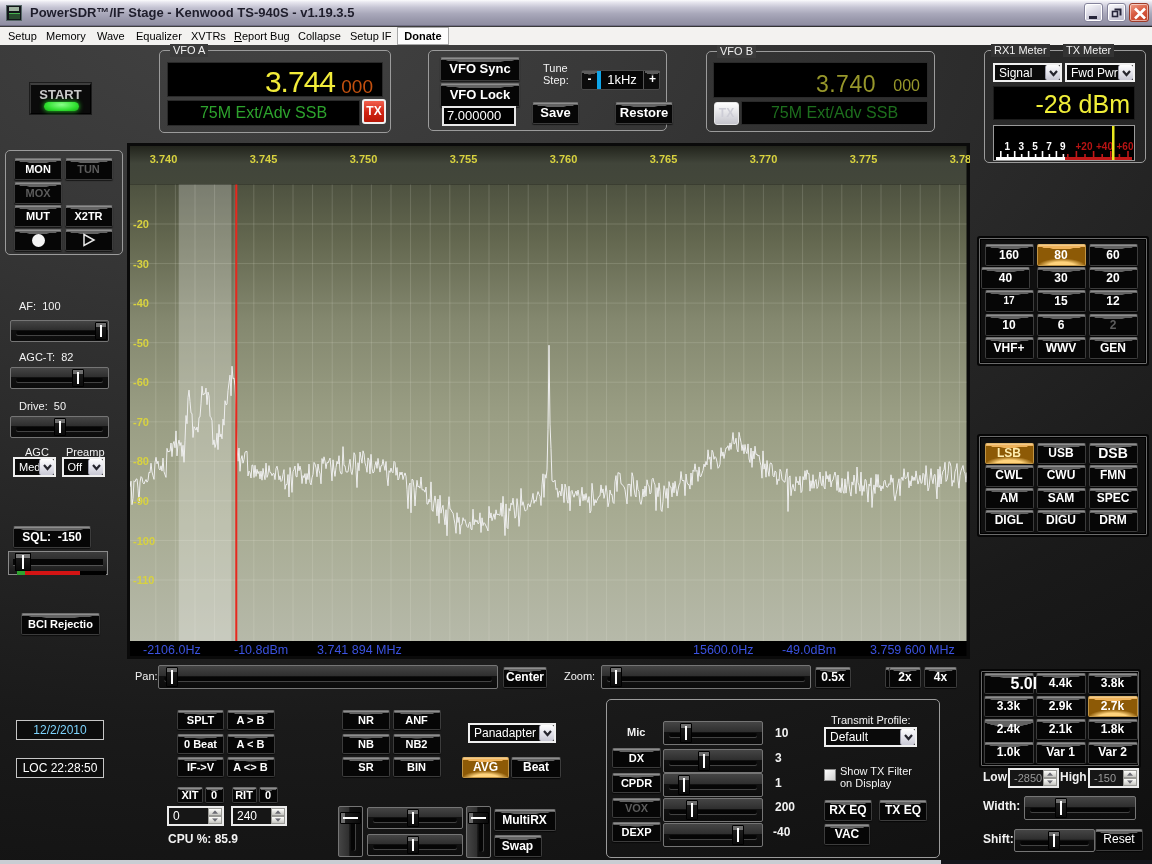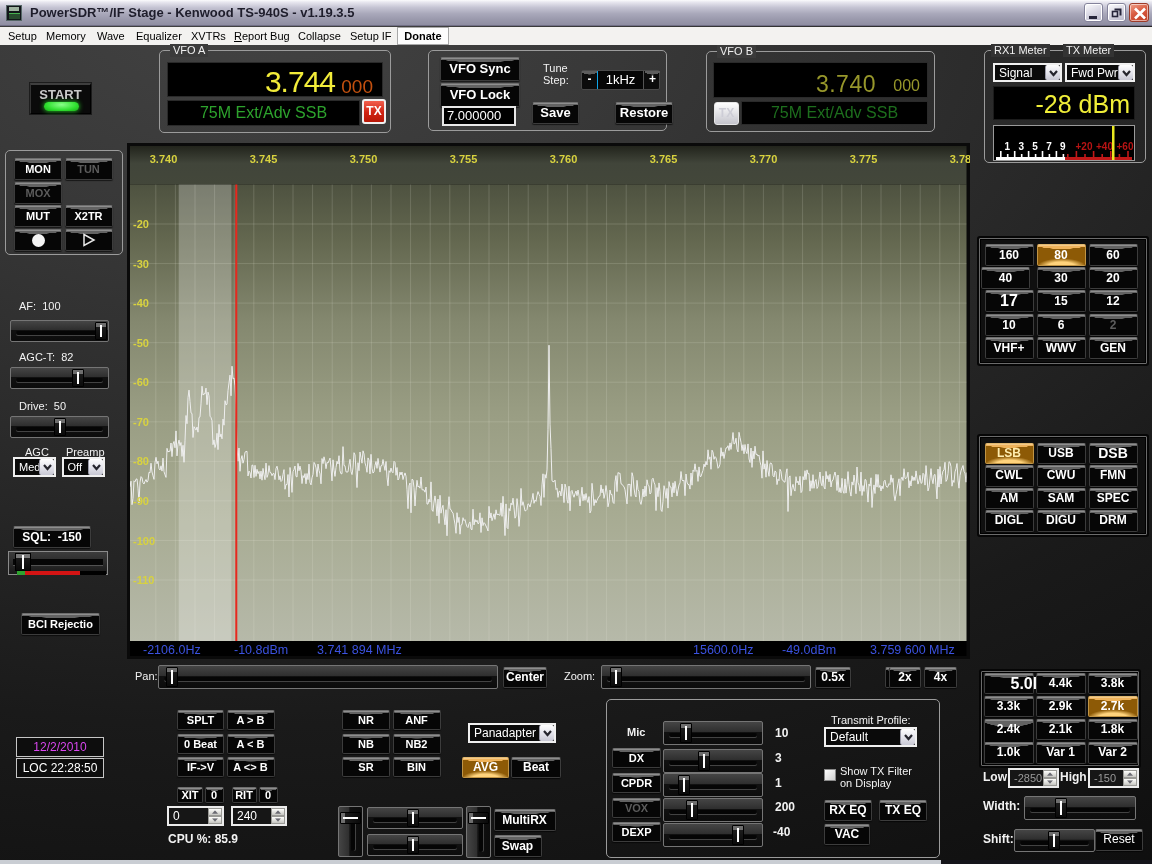--- a/index.html
+++ b/index.html
@@ -123,40 +123,40 @@
 <div class="a" style="left:8px;top:551px;width:100px;height:24px;border:1px solid #8a8a8a;background:linear-gradient(#3c3c3c,#191919)">
       <div class="a" style="left:4px;top:7px;width:90px;height:6px;background:#060606;box-shadow:0 1px 0 rgba(255,255,255,.2)"></div>
       <div class="a" style="left:6px;top:1px;width:16px;height:18px;background:linear-gradient(#787878 0 25%,#1b1b1b 26%,#0a0a0a);border:1px solid #000">
         <div class="a" style="left:6px;top:1px;width:2px;height:14px;background:#fff"></div>
       </div>
       <div class="a" style="left:8px;top:19px;width:8px;height:4px;background:#2fa32f"></div>
       <div class="a" style="left:16px;top:19px;width:55px;height:4px;background:#d41414"></div>
       <div class="a" style="left:71px;top:19px;width:26px;height:4px;background:#000"></div>
     </div>
 <div class="b" style="left:21px;top:613px;width:79px;height:22px;line-height:20px;font-size:11px;">BCI Rejectio</div>
-<div class="a" style="left:16px;top:737px;width:88px;height:20px;border:1px solid #c6c6c6;background:#0d0d0d;font:12px 'Liberation Sans';color:#d946ef;text-align:center;line-height:18px">12/2/2010</div>
+<div class="a" style="left:16px;top:720px;width:88px;height:20px;border:1px solid #c6c6c6;background:#0d0d0d;font:12px 'Liberation Sans';color:#7dd3fc;text-align:center;line-height:18px">12/2/2010</div>
 <div class="a" style="left:16px;top:758px;width:88px;height:20px;border:1px solid #c6c6c6;background:#0d0d0d;font:12px 'Liberation Sans';color:#fff;text-align:center;line-height:18px">LOC 22:28:50</div>
 <div class="fs" style="left:159px;top:50px;width:232px;height:83px">
       <span style="left:10px;background:#3b3b3b">VFO A</span>
     </div>
 <div class="a" style="left:167px;top:62px;width:216px;height:35px;background:#000;border:1px solid #2a2a2a;">
       <div class="a" style="right:47px;top:2px;font:30px 'Liberation Sans';color:#f2ec3a;letter-spacing:-1px">3.744</div>
       <div class="a" style="right:9px;top:13px;font:19px 'Liberation Sans';color:#c3500f">000</div>
     </div>
 <div class="a" style="left:167px;top:100px;width:193px;height:26px;background:#000;border:1px solid #2a2a2a;font:16px 'Liberation Sans';color:#2da32d;text-align:center;line-height:24px">75M Ext/Adv SSB</div>
 <div class="a" style="left:362px;top:99px;width:24px;height:25px;background:linear-gradient(#f2604e,#d02312 55%,#b81808);border:2px solid #f0f0f0;border-radius:3px;font:bold 12px 'Liberation Sans';color:#fff;text-align:center;line-height:21px">TX</div>
 <div class="fs" style="left:428px;top:50px;width:239px;height:81px"></div>
 <div class="b" style="left:440px;top:57px;width:80px;height:24px;line-height:22px;font-size:13px;">VFO Sync</div>
 <div class="b" style="left:440px;top:83px;width:80px;height:24px;line-height:22px;font-size:13px;">VFO Lock</div>
 <div class="a" style="left:442px;top:106px;width:74px;height:20px;background:#000;border:2px solid #e8e8e8;font:13px 'Liberation Sans';color:#fff;padding-left:3px;line-height:16px">7.000000</div>
 <div class="lbl" style="left:543px;top:62px;font-size:11px;color:#f2f2f2;">Tune</div>
 <div class="lbl" style="left:543px;top:74px;font-size:11px;color:#f2f2f2;">Step:</div>
 <div class="a" style="left:581px;top:70px;width:79px;height:20px;background:#0c0c0c;border:1px solid #4a4a4a;border-radius:2px">
       <div class="a" style="left:0;top:0;width:15px;height:18px;font:bold 12px 'Liberation Sans';color:#fff;text-align:center;line-height:17px;background-image:radial-gradient(ellipse 160% 115% at 50% -42%,#5d5d5d 0 53%,rgba(0,0,0,0) 54%)">-</div>
-      <div class="a" style="left:15px;top:0;width:47px;height:18px;background:#060606;border-left:1px solid #0ea5e9;border-right:1px solid #555;font:13px 'Liberation Sans';color:#fff;text-align:center;line-height:17px">1kHz</div>
+      <div class="a" style="left:15px;top:0;width:47px;height:18px;background:#060606;border-left:4px solid #0ea5e9;border-right:1px solid #555;font:13px 'Liberation Sans';color:#fff;text-align:center;line-height:17px">1kHz</div>
       <div class="a" style="left:63px;top:0;width:15px;height:18px;font:bold 12px 'Liberation Sans';color:#fff;text-align:center;line-height:17px;background-image:radial-gradient(ellipse 160% 115% at 50% -42%,#5d5d5d 0 53%,rgba(0,0,0,0) 54%)">+</div>
     </div>
 <div class="b" style="left:532px;top:102px;width:47px;height:22px;line-height:20px;font-size:13px;">Save</div>
 <div class="b" style="left:583px;top:102px;width:58px;height:22px;line-height:20px;font-size:13px;margin-left:32px;">Restore</div>
 <div class="fs" style="left:706px;top:51px;width:229px;height:81px">
       <span style="left:10px;background:#3b3b3b">VFO B</span>
     </div>
 <div class="a" style="left:713px;top:62px;width:215px;height:36px;background:#000;border:1px solid #2a2a2a;">
       <div class="a" style="right:51px;top:8px;font:23px 'Liberation Sans';color:#97972b;letter-spacing:0.5px">3.740</div>
       <div class="a" style="right:7px;top:14px;font:16px 'Liberation Sans';color:#97972b">000</div>
@@ -457,21 +457,21 @@
 <div class="b" style="left:824px;top:800px;width:48px;height:21px;line-height:19px;font-size:12px;">RX EQ</div>
 <div class="b" style="left:879px;top:800px;width:48px;height:21px;line-height:19px;font-size:12px;">TX EQ</div>
 <div class="b" style="left:824px;top:824px;width:46px;height:21px;line-height:19px;font-size:12px;">VAC</div>
 <div class="panel" style="left:979px;top:238px;width:168px;height:126px;"></div>
 <div class="b" style="left:984.5px;top:243.5px;width:49px;height:22px;line-height:20px;font-size:12px;">160</div>
 <div class="b on" style="left:1036.5px;top:243.5px;width:49px;height:22px;line-height:20px;font-size:12px;">80</div>
 <div class="b" style="left:1088.5px;top:243.5px;width:49px;height:22px;line-height:20px;font-size:12px;">60</div>
 <div class="b" style="left:981px;top:266.9px;width:49px;height:22px;line-height:20px;font-size:12px;">40</div>
 <div class="b" style="left:1036.5px;top:266.9px;width:49px;height:22px;line-height:20px;font-size:12px;">30</div>
 <div class="b" style="left:1088.5px;top:266.9px;width:49px;height:22px;line-height:20px;font-size:12px;">20</div>
-<div class="b" style="left:984.5px;top:290.3px;width:49px;height:22px;line-height:20px;font-size:16px;">17</div>
+<div class="b" style="left:984.5px;top:290.3px;width:49px;height:22px;line-height:20px;font-size:10px;">17</div>
 <div class="b" style="left:1036.5px;top:290.3px;width:49px;height:22px;line-height:20px;font-size:12px;">15</div>
 <div class="b" style="left:1088.5px;top:290.3px;width:49px;height:22px;line-height:20px;font-size:12px;">12</div>
 <div class="b" style="left:984.5px;top:313.7px;width:49px;height:22px;line-height:20px;font-size:12px;">10</div>
 <div class="b" style="left:1036.5px;top:313.7px;width:49px;height:22px;line-height:20px;font-size:12px;">6</div>
 <div class="b dim" style="left:1088.5px;top:313.7px;width:49px;height:22px;line-height:20px;font-size:12px;">2</div>
 <div class="b" style="left:984.5px;top:337.1px;width:49px;height:22px;line-height:20px;font-size:12px;">VHF+</div>
 <div class="b" style="left:1036.5px;top:337.1px;width:49px;height:22px;line-height:20px;font-size:12px;">WWV</div>
 <div class="b" style="left:1088.5px;top:337.1px;width:49px;height:22px;line-height:20px;font-size:12px;">GEN</div>
 <div class="panel" style="left:979px;top:436px;width:168px;height:99px;"></div>
 <div class="b on" style="left:984.5px;top:442.5px;width:49px;height:21.5px;line-height:19.5px;font-size:12px;color:#ffedb0;">LSB</div>

